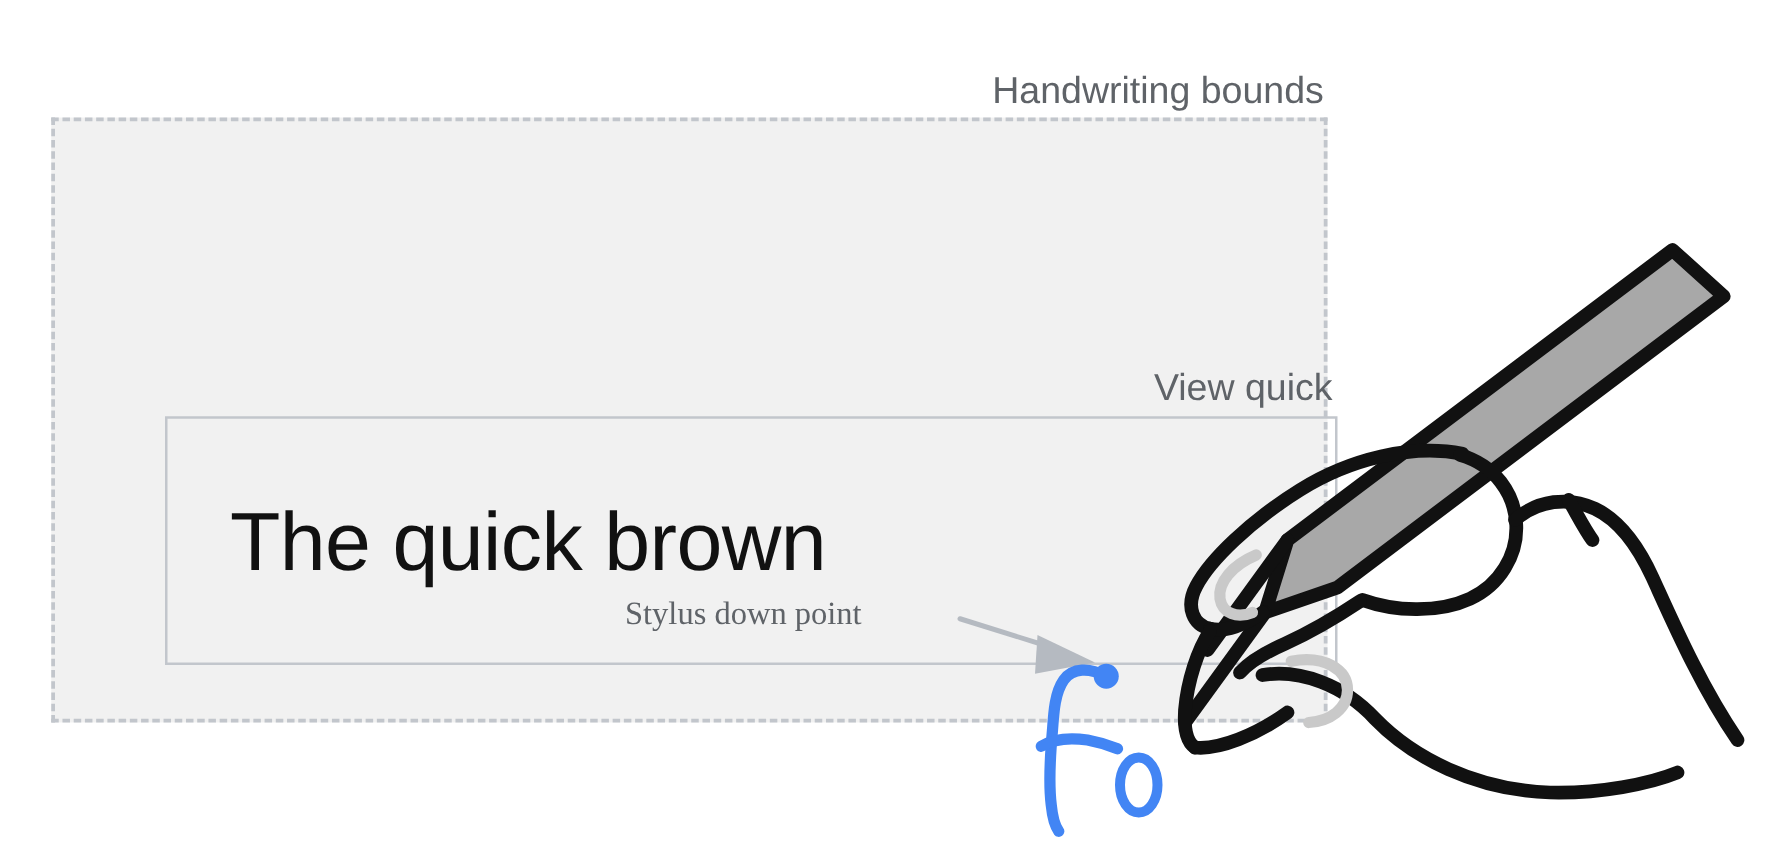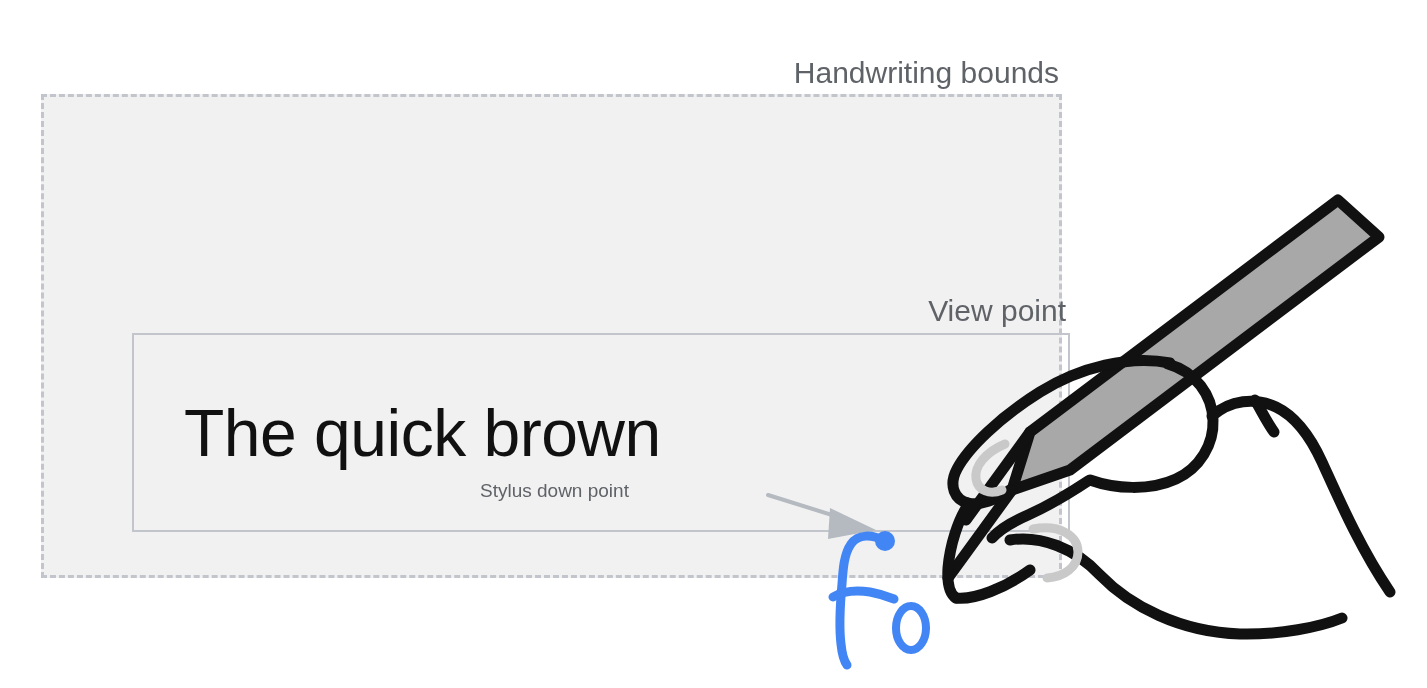--- a/index.html
+++ b/index.html
@@ -71,47 +71,48 @@
     line-height: 78px;
     color: #111111;
     white-space: nowrap;
     letter-spacing: -0.5px;
     margin-left: 12px;
   }
 
   
   .stylus-label {
     position: absolute;
-    left: 480px;
+    left: 500px;
     top: 473px;
-    font-size: 19px;
+    font-size: 26px;
     line-height: 36px;
     color: #5f6368;
     white-space: nowrap;
+    font-family: Liberation Serif, serif;
   }
 
   .overlay-svg {
     position: absolute;
     left: 0;
     top: 0;
     width: 1427px;
     height: 688px;
     pointer-events: none;
   }
 </style>
 </head>
 <body>
 
 <div id="stage">
 
   <div class="handwriting-bounds">
     <div class="handwriting-bounds-label">Handwriting bounds</div>
 
     <div class="view-bounds">
-      <div class="view-bounds-label">View point</div>
+      <div class="view-bounds-label">View quick</div>
       <div class="recognized-text">The quick brown</div>
     </div>
   </div>
 
   <div class="stylus-label">Stylus down point</div>
 
   <svg class="overlay-svg" viewBox="0 0 1427 688" xmlns="http://www.w3.org/2000/svg">
 
     <g>
       <line x1="768" y1="495" x2="848" y2="520" stroke="#b5bac1" stroke-width="4" stroke-linecap="round"></line>

